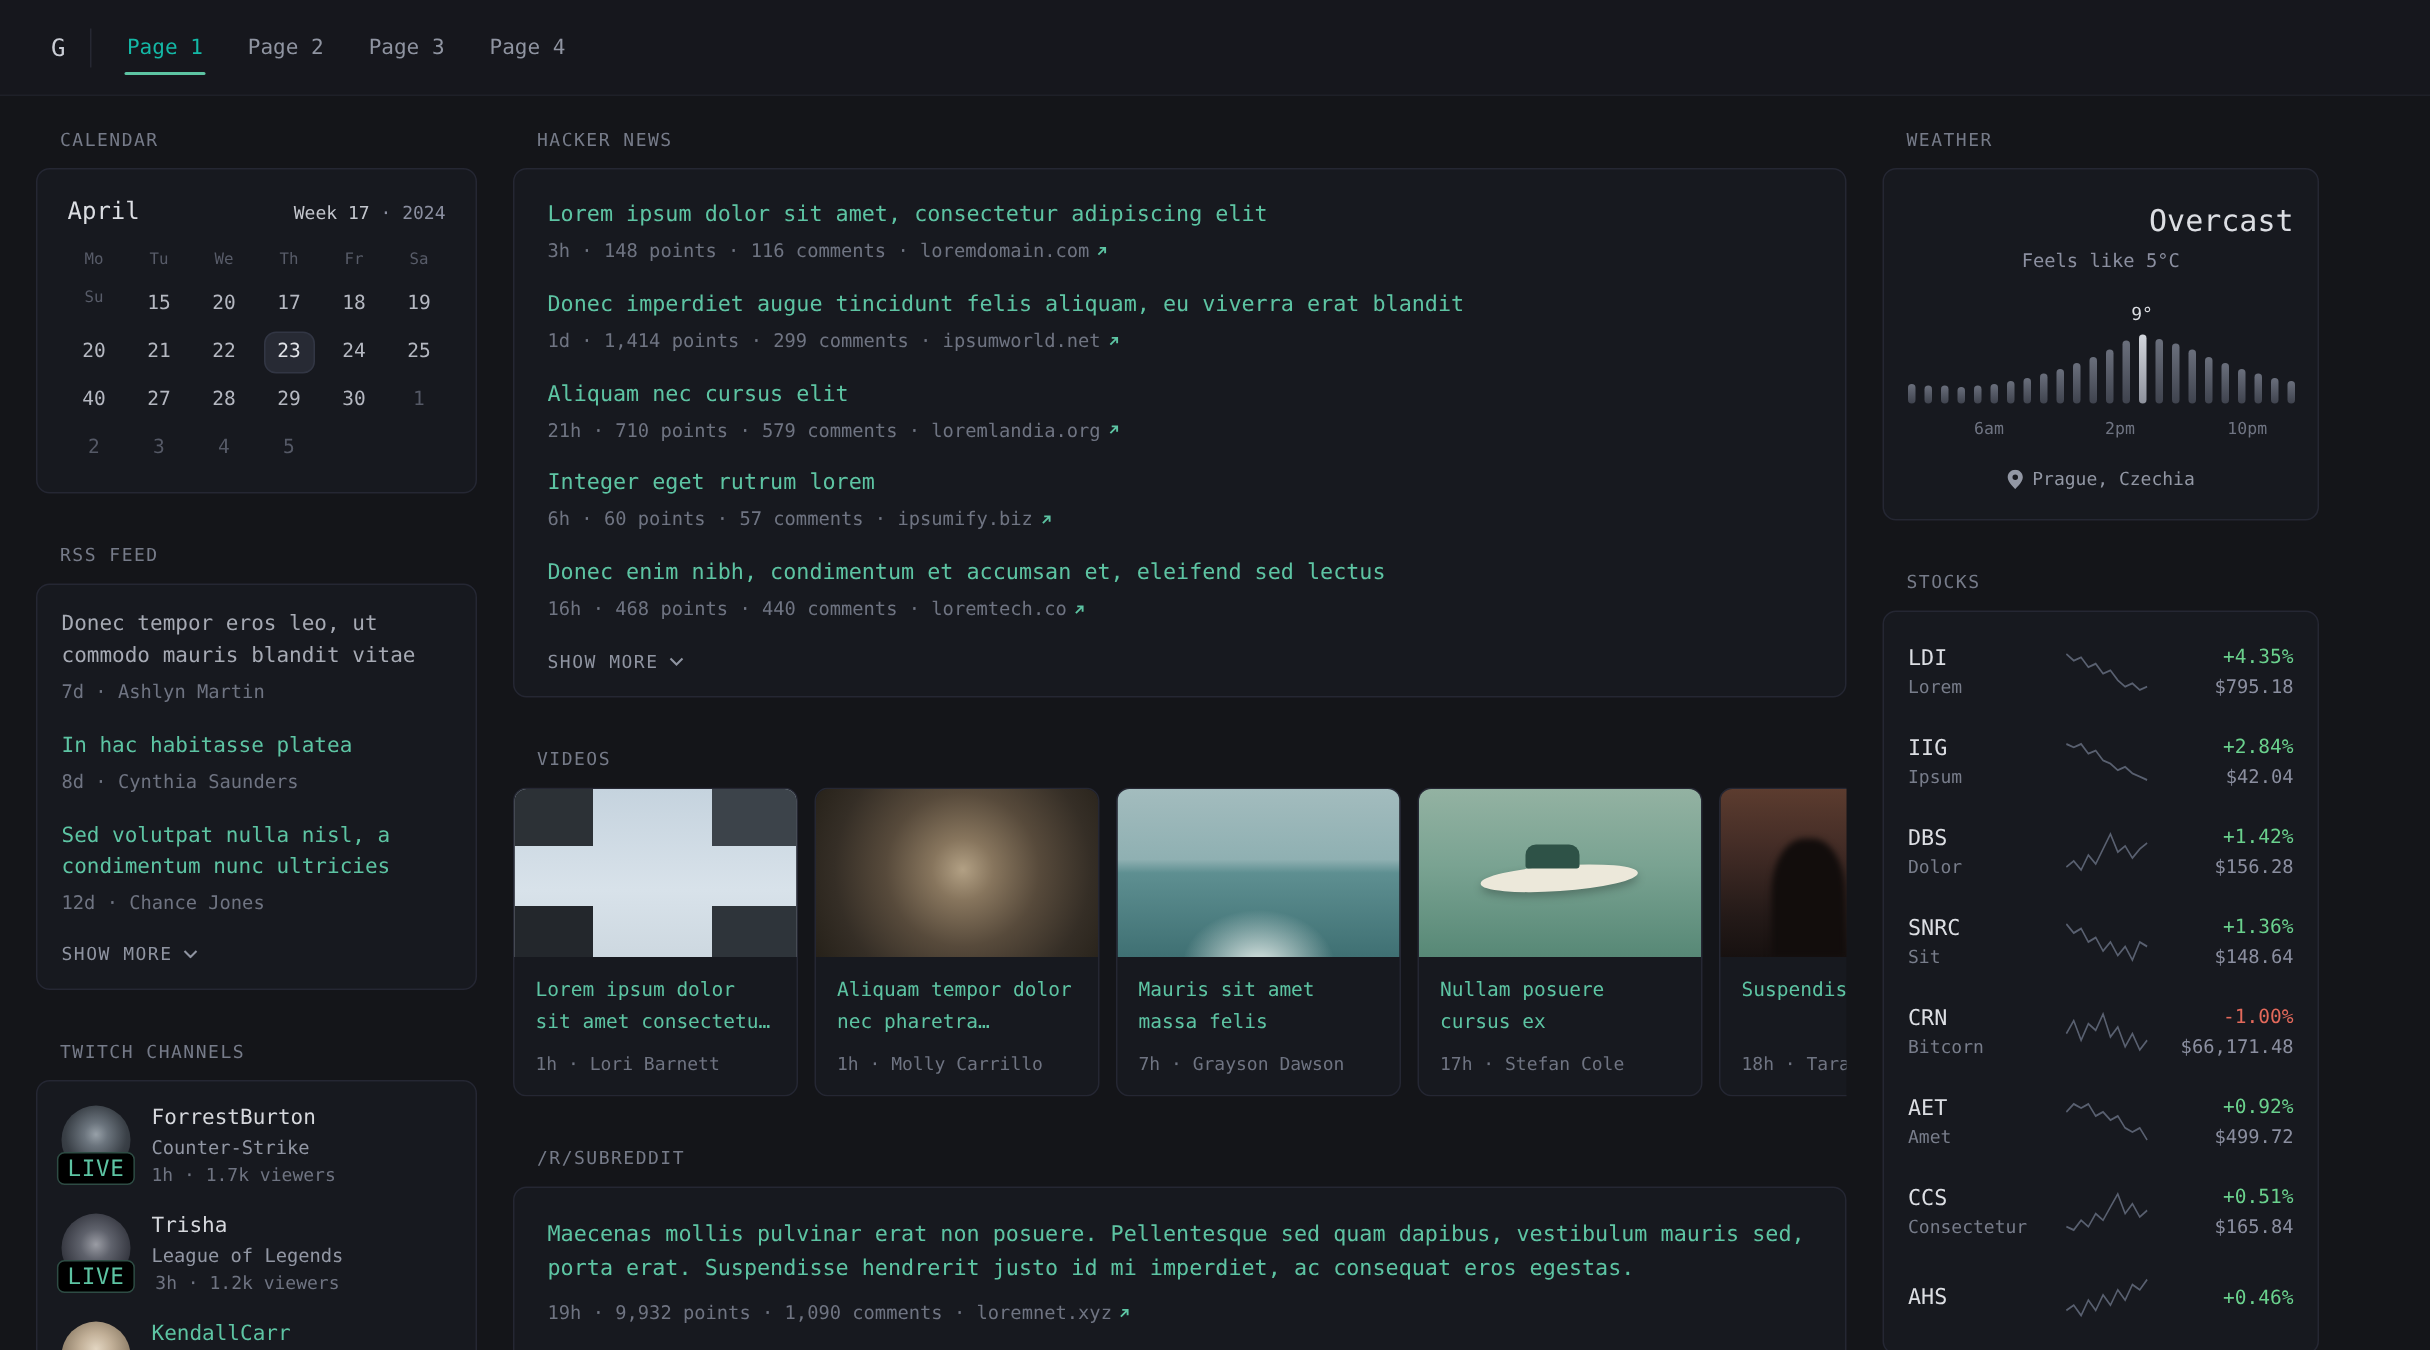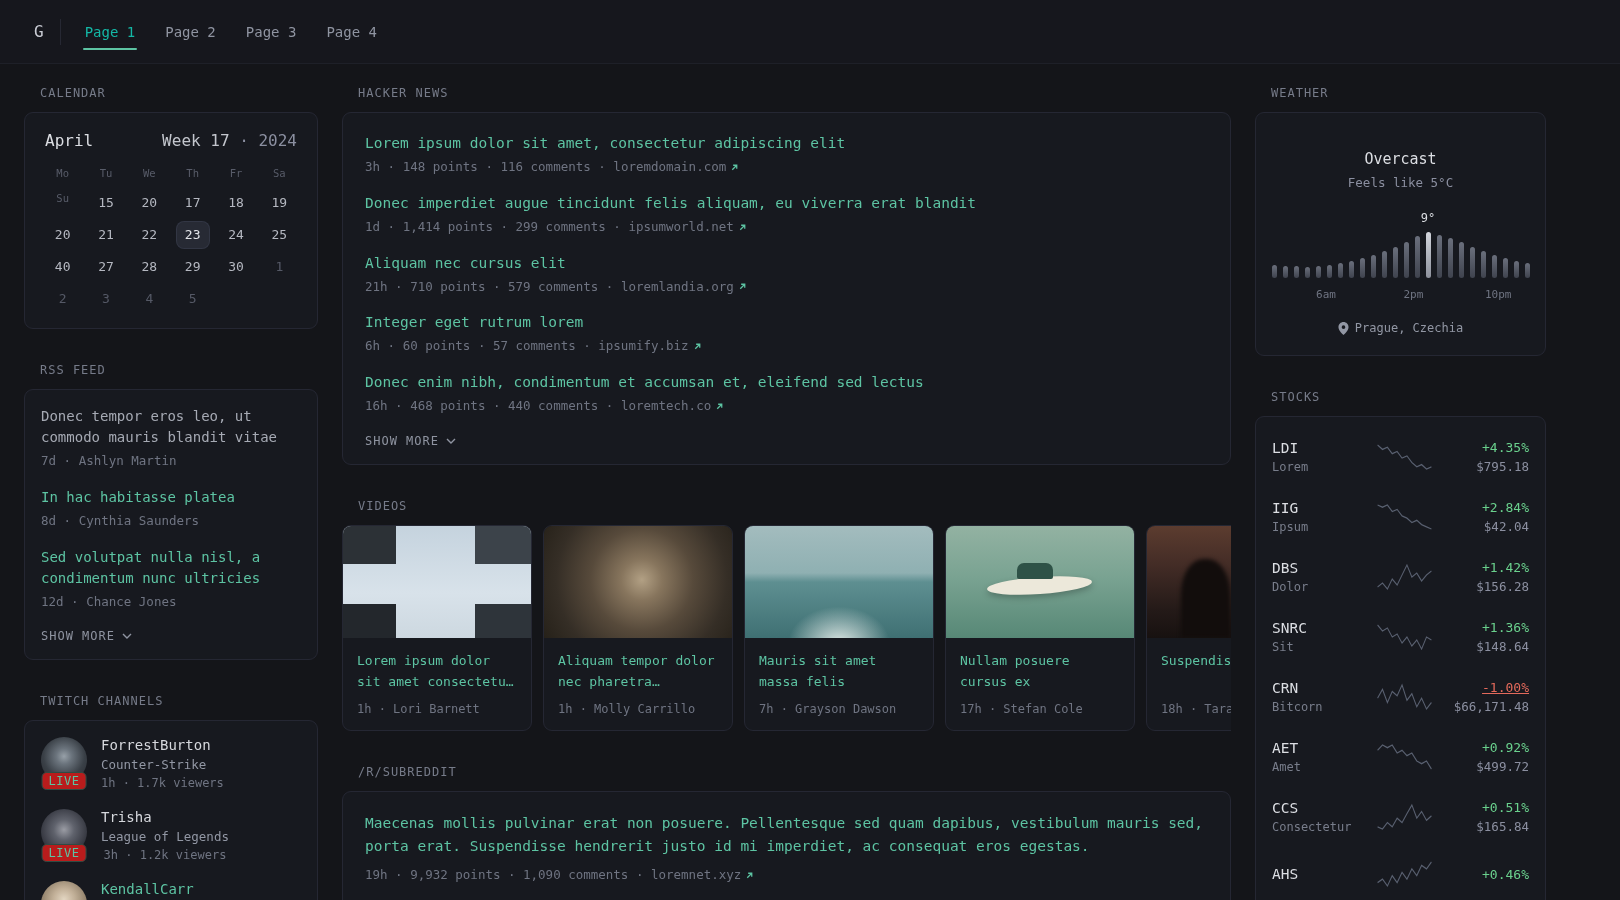--- a/index.html
+++ b/index.html
@@ -23,21 +23,21 @@
 
   
   .grid { display:grid; grid-template-columns:294px minmax(0,1fr) 291px; gap:24px; padding:22px 74px 0 24px; align-items:start; }
   .widget { margin-bottom:34px; }
   .wtitle { font-size:12px; font-weight:normal; color:#767b89; letter-spacing:1px; margin:0 0 12px 16px; }
   .card { background:#17191f; border:1px solid #252733; border-radius:9px; padding:16px; }
 
   
   .cal-head { display:flex; justify-content:space-between; align-items:baseline; padding:2px 4px 0; }
   .cal-month { font-size:16px; color:#dcdee3; }
-  .cal-meta { font-size:16px; color:#8b8fa0;padding-left:44px; }
+  .cal-meta { font-size:12px; color:#8b8fa0;padding-left:44px; }
   .cal-week { color:#c3c6cd; }
   .cal-grid { display:grid; grid-template-columns:repeat(6,1fr); row-gap:6px; margin-top:15px; text-align:center; }
   .cal-dow { font-size:10.5px; color:#585c69; line-height:16px; margin-bottom:3px; }
   .cal-day { font-size:13px; color:#b5b8c1; height:26px; line-height:26px; width:32px; justify-self:center; border-radius:7px; cursor:pointer;text-align:center; }
   .cal-day.muted { color:#555966; }
   .cal-day.selected { background:#272a34; color:#e2e4e9; box-shadow:0 0 0 1px #323644; }
 
   
   .feed-item { margin-bottom:16px; }
   .headline { font-size:14px; line-height:1.5; color:#5dc4a3; cursor:pointer; display:block; }
@@ -49,21 +49,21 @@
   .chev path { stroke:#8f94a1; }
 
   
   .channel { display:flex; gap:14px; margin-bottom:19px; cursor:pointer; align-items:flex-start; }
   .channel:last-child { margin-bottom:2px; }
   .avatar-wrap { position:relative; width:46px; flex:none; }
   .avatar { width:46px; height:46px; border-radius:50%; }
   .av-0 { background:radial-gradient(circle at 50% 42%, #97a0a8 0%, #6b747d 22%, #3a4047 58%, #24272d 100%); }
   .av-1 { background:radial-gradient(circle at 50% 45%, #9a9ca4 0%, #5f626c 30%, #34363f 70%, #23252c 100%); }
   .av-2 { background:radial-gradient(circle at 50% 40%, #e3d6c2 0%, #c2b098 30%, #8a7a64 68%, #5a4f41 100%); }
-  .live-badge { position:absolute; left:50%; transform:translateX(-50%); bottom:-7px; font-size:12px; letter-spacing:.5px; color:#5dc4a3; background:#b91c1c; border:1px solid #2e4c44; border-radius:5px; padding:1px 6px; white-space:nowrap; }
+  .live-badge { position:absolute; left:50%; transform:translateX(-50%); bottom:-7px; font-size:15px; letter-spacing:.5px; color:#5dc4a3; background:#000000; border:1px solid #2e4c44; border-radius:5px; padding:1px 6px; white-space:nowrap; }
   .live-badge:empty { display:none; }
   .ch-name { font-size:14px; color:#d6d8dd; }
   .channel:nth-child(3) .ch-name { color:#5dc4a3; }
   .ch-game { font-size:12.5px; color:#9297a4; margin-top:4px; }
   .ch-meta { font-size:12px; color:#6f7482; margin-top:4px;text-align:center; }
   .ch-game:empty,.ch-meta:empty { display:none; }
 
   
   .hn-card { padding:20px 22px 16px; }
   .hn-item .headline { font-size:14.5px; line-height:1.45; }
@@ -89,21 +89,21 @@
     radial-gradient(ellipse 45% 55% at 50% 105%, #dfe9e6 0%, rgba(223,233,230,0) 60%),
     linear-gradient(180deg,#a3bcbe 0%,#8fb0b2 42%,#5e8f91 50%,#3f7073 100%); }
   .th-3 { background:linear-gradient(180deg,#93b2a2 0%,#7aa392 45%,#578876 100%); }
   .th-3::before { content:""; position:absolute; left:22%; right:22%; top:46%; height:15%; background:#ece8da; border-radius:50%; transform:rotate(-4deg); box-shadow:0 3px 6px rgba(0,0,0,.25); }
   .th-3::after { content:""; position:absolute; left:38%; top:33%; width:36px; height:16px; background:#2e5247; border-radius:7px 7px 2px 2px; }
   .th-4 { background:linear-gradient(180deg,#5c3c2f 0%,#432c26 35%,#241a18 75%,#171110 100%); }
   .th-4::before { content:""; position:absolute; left:18%; top:30%; width:26%; height:70%; background:#120d0c; border-radius:45% 45% 0 0; filter:blur(2px); }
 
   
   .weather-card { padding:18px 16px 20px; text-align:center; }
-  .w-cond { font-size:15px; color:#dcdee3; margin-top:19px; }
+  .w-cond { font-size:20px; color:#dcdee3; margin-top:4px;text-align:right; }
   .w-feels { font-size:12.5px; color:#8b8fa0; margin-top:7px; }
   .w-chart { display:flex; align-items:flex-end; justify-content:center; gap:6px; height:48px; margin-top:40px; }
   .wbar { width:5px; border-radius:3px; background:linear-gradient(180deg,#6a6f7c 0%,#3f434e 100%); position:relative; flex:none; }
   .wbar.hl { background:linear-gradient(180deg,#d3d6dd 0%,#8d919c 100%); }
   .wtemp { position:absolute; bottom:calc(100% + 7px); left:50%; transform:translateX(-50%); font-size:12px; color:#dcdee3; }
   .w-times { position:relative; height:15px; margin-top:10px; }
   .w-times span { position:absolute; transform:translateX(-50%); font-size:11px; color:#6f7482; }
   .wt-0 { left:21%; } .wt-1 { left:55%; } .wt-2 { left:88%; }
   .w-loc { display:flex; align-items:center; justify-content:center; gap:6px; margin-top:18px; font-size:12px; color:#9297a4; }
   .pin { fill:#9297a4; flex:none; }
@@ -112,21 +112,21 @@
   .stocks-card { padding:10px 16px; }
   .stock-row { display:flex; align-items:center; gap:8px; padding:13px 0; cursor:pointer; }
   .s-left { width:96px; flex:none; }
   .s-sym { font-size:14.5px; color:#dcdee3; }
   .s-name { font-size:12px; color:#787d8b; margin-top:4px; }
   .s-spark { flex:1; height:28px; display:flex; align-items:center; min-width:0; }
   .s-spark svg { width:100%; height:28px; }
   .s-right { flex:none; text-align:right; width:88px; }
   .s-chg { font-size:13px; }
   .s-chg.pos { color:#6ad18d; }
-  .s-chg.neg { color:#e3695b;text-decoration:underline; }
+  .s-chg.neg { color:#e3695b; }
   .s-price { font-size:12.5px; color:#8b8fa0; margin-top:4px; }
   .s-name:empty,.s-price:empty { display:none; }
 </style>
 </head>
 <body>
 
 <header class="topbar">
   <div class="logo">G</div>
   <div class="logo-sep"></div>
   <nav class="tabs">

